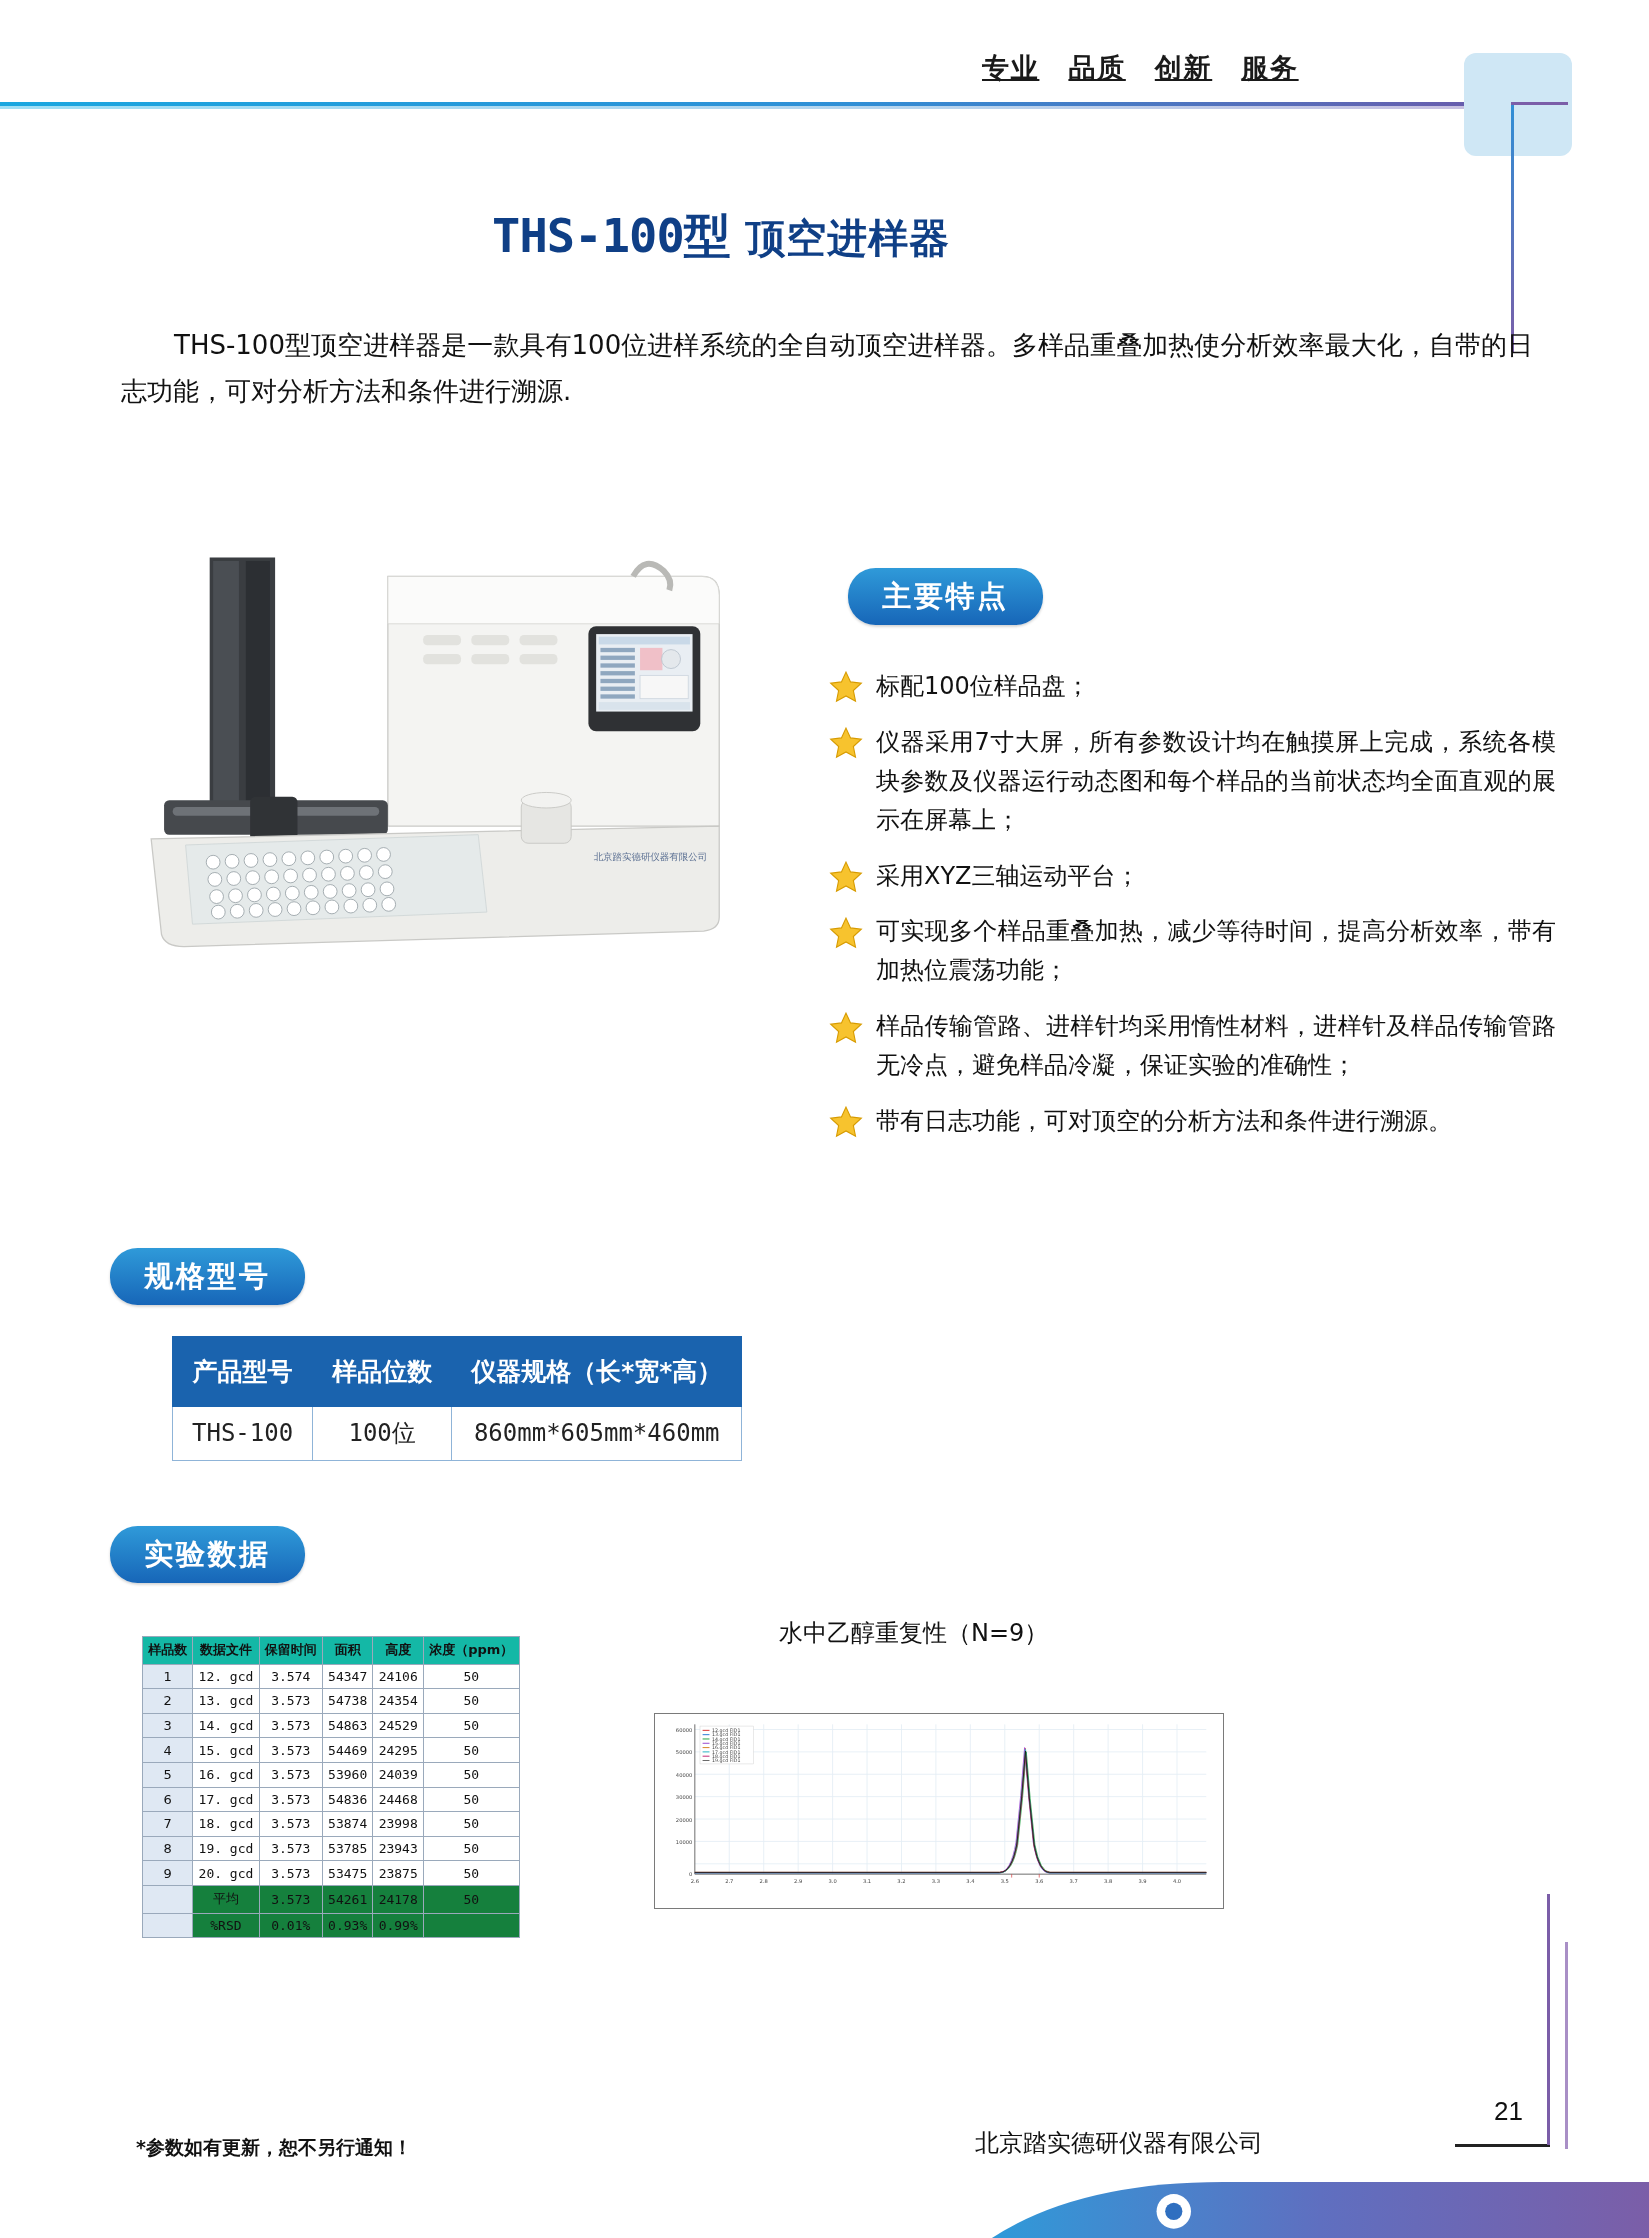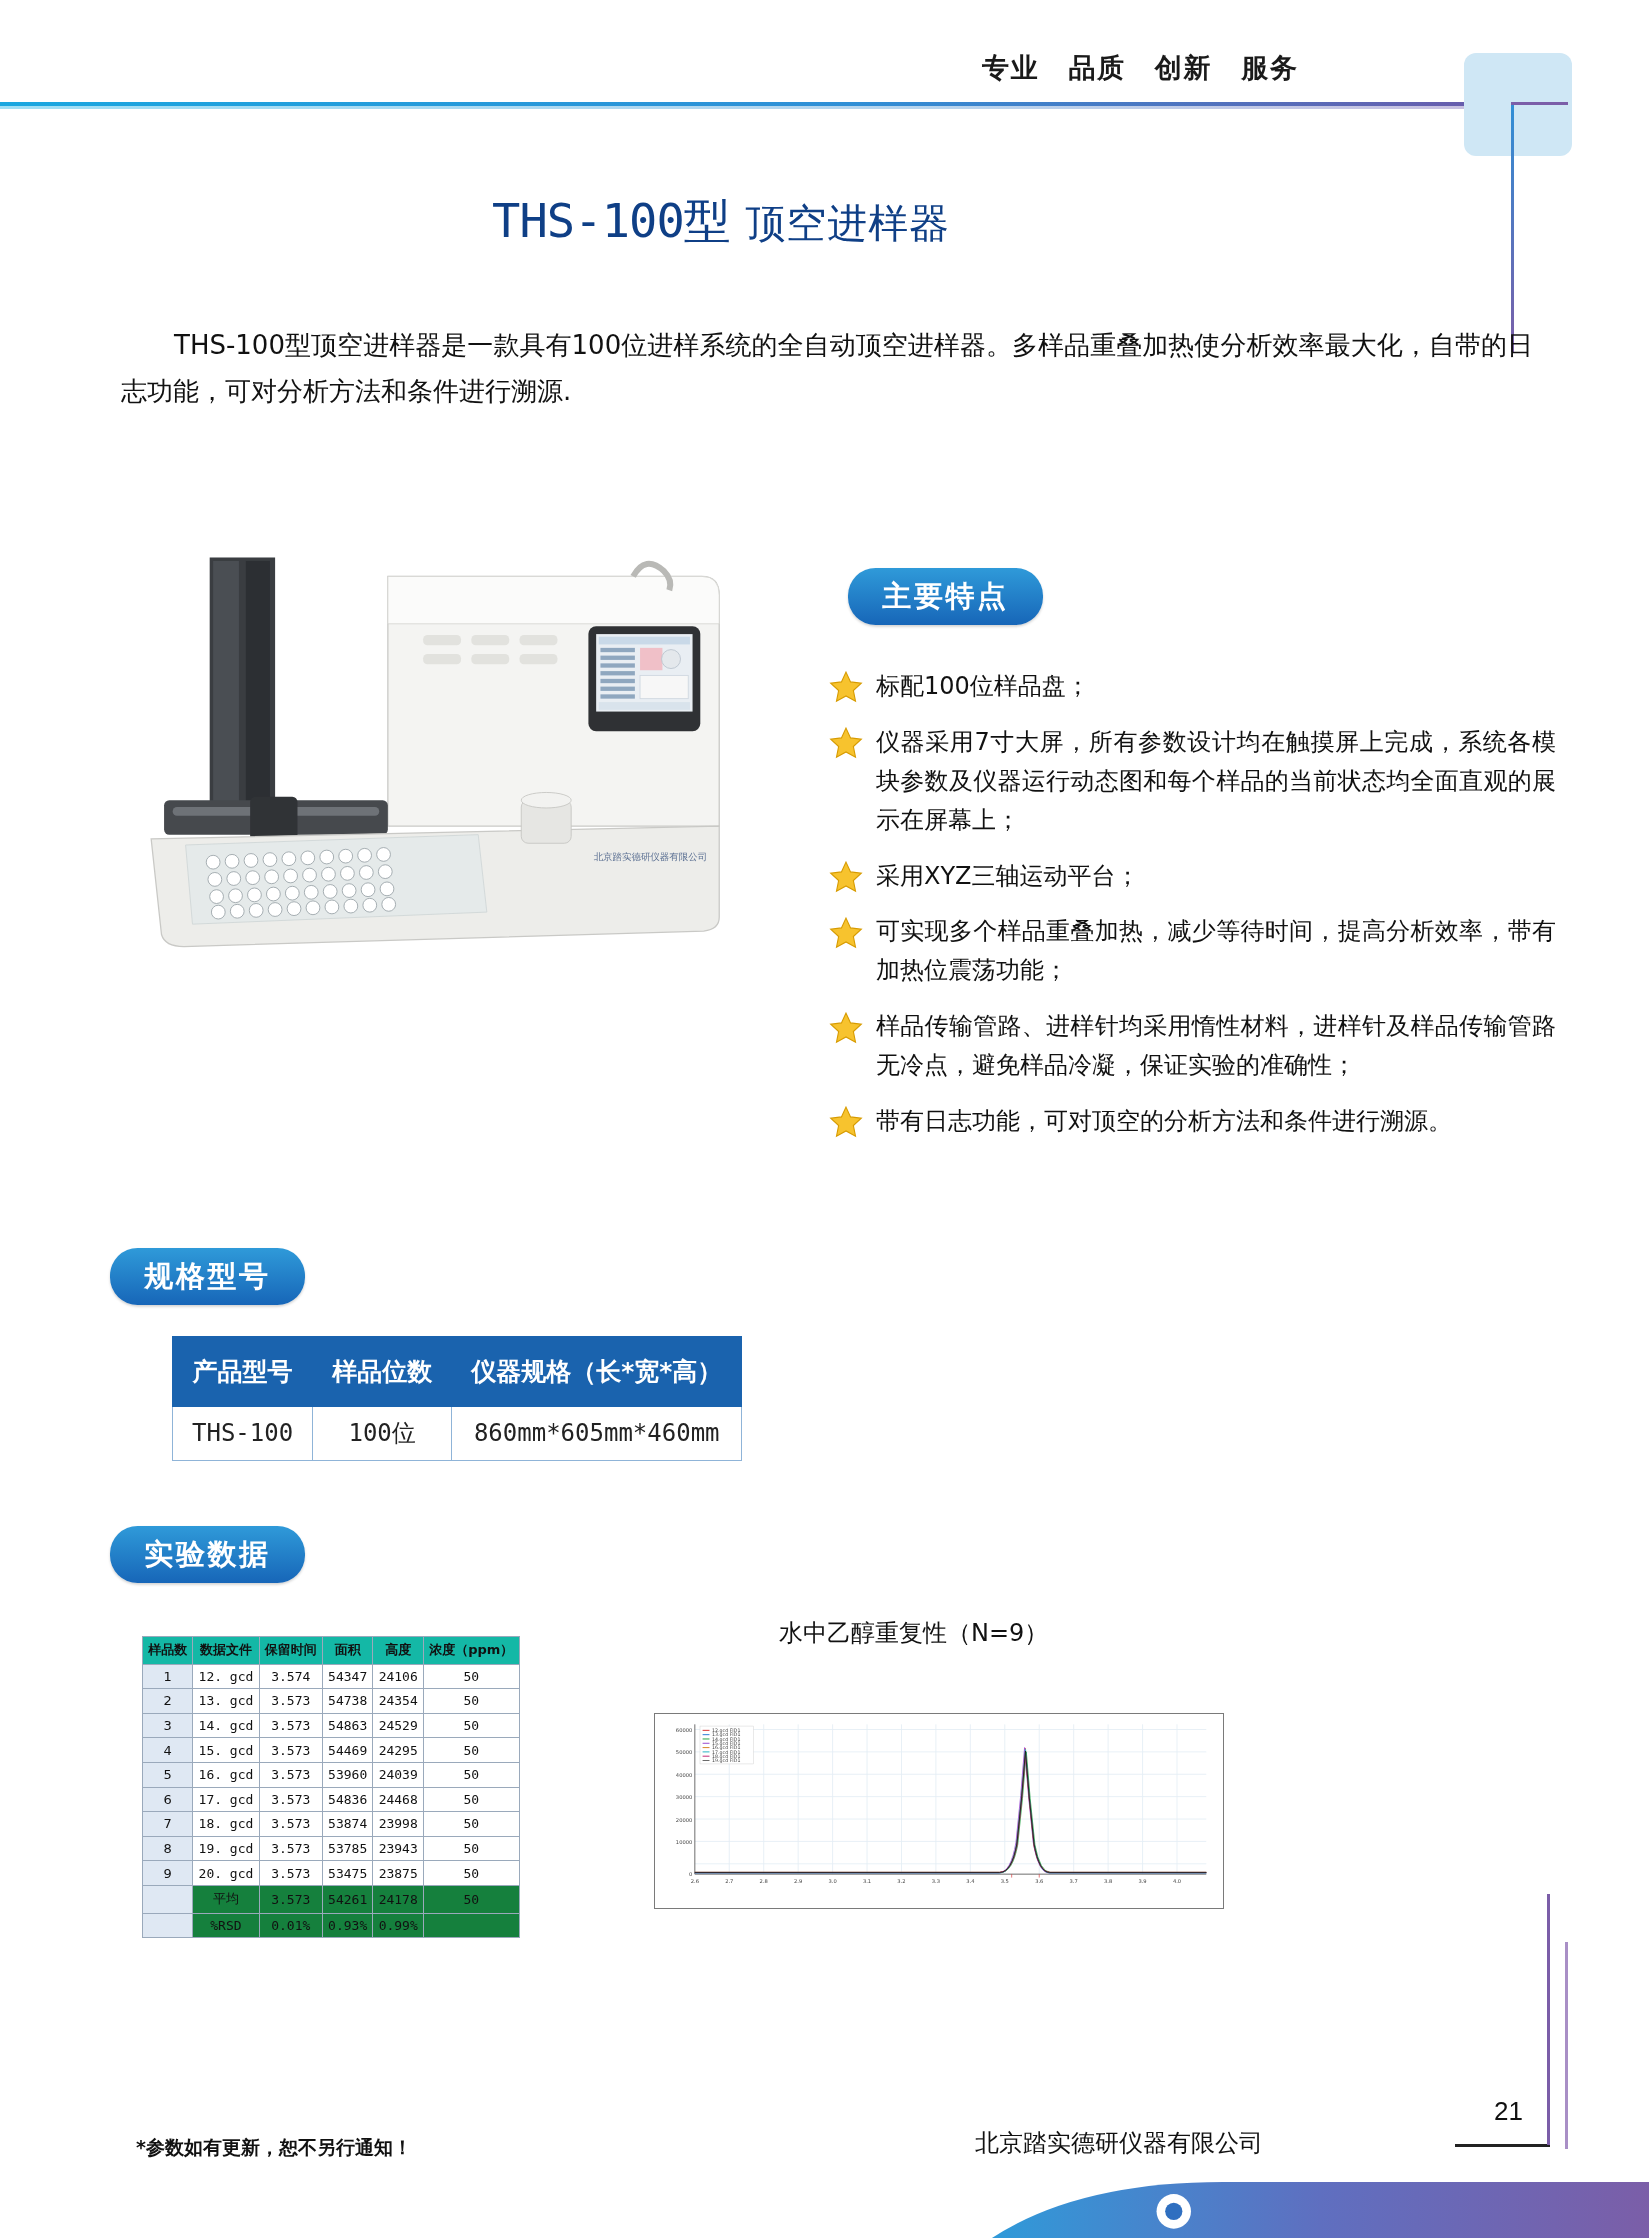--- a/index.html
+++ b/index.html
@@ -20,21 +20,21 @@
     position: absolute;
     top: 50px;
     left: 982px;
     font-size: 27px;
     letter-spacing: 1.7px;
     color: #1a1a1a;
     font-family: "DejaVu Sans", sans-serif;
     font-weight: 600;
     white-space: nowrap;
   }
-  .top-slogan span { margin-right: 29px; }
+  .top-slogan span { margin-right: 29px; text-decoration: underline; }
 
   .header-rule {
     position: absolute;
     top: 102px;
     left: 0;
     width: 1541px;
     height: 4.3px;
     background: linear-gradient(to right, #1aa7e0 0%, #2f8fd6 55%, #6e57a8 100%);
   }
   .header-rule2 {
@@ -68,27 +68,27 @@
     top: 102px;
     left: 1511px;
     width: 57px;
     height: 3.4px;
     background: #7b5ea8;
   }
 
   
   .main-title {
     position: absolute;
-    top: 190px;
+    top: 205px;
     left: 0;
     width: 1442px;
     text-align: center;
     font-family: "DejaVu Sans", sans-serif;
     font-size: 47px;
-    font-weight: normal;
+    font-weight: bold;
     color: #0f3f86;
     letter-spacing: 0.9px;
   }
   .main-title .model {
     font-family: "DejaVu Sans Mono", monospace;
     letter-spacing: -0.9px;
   }
   .main-title .sub {
     font-size: 40px;
     margin-left: 15.5px;

